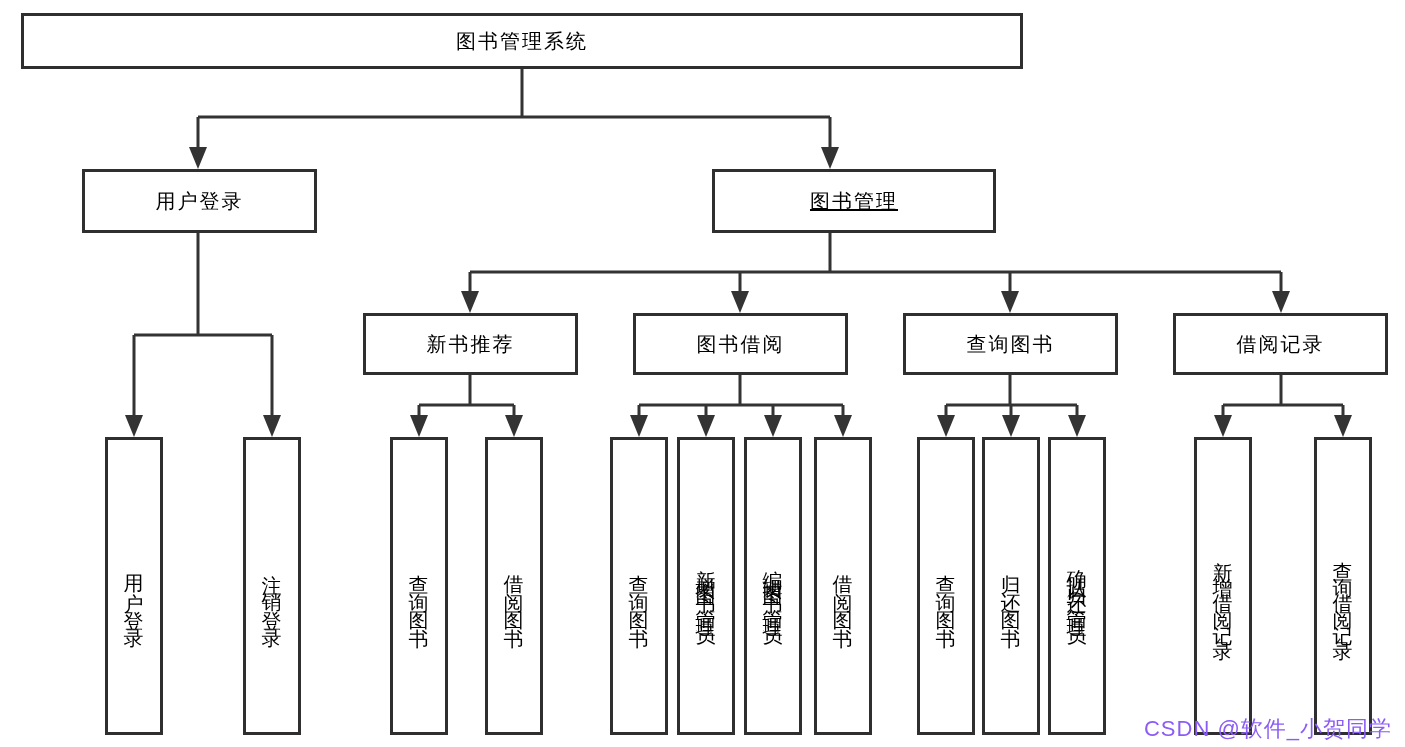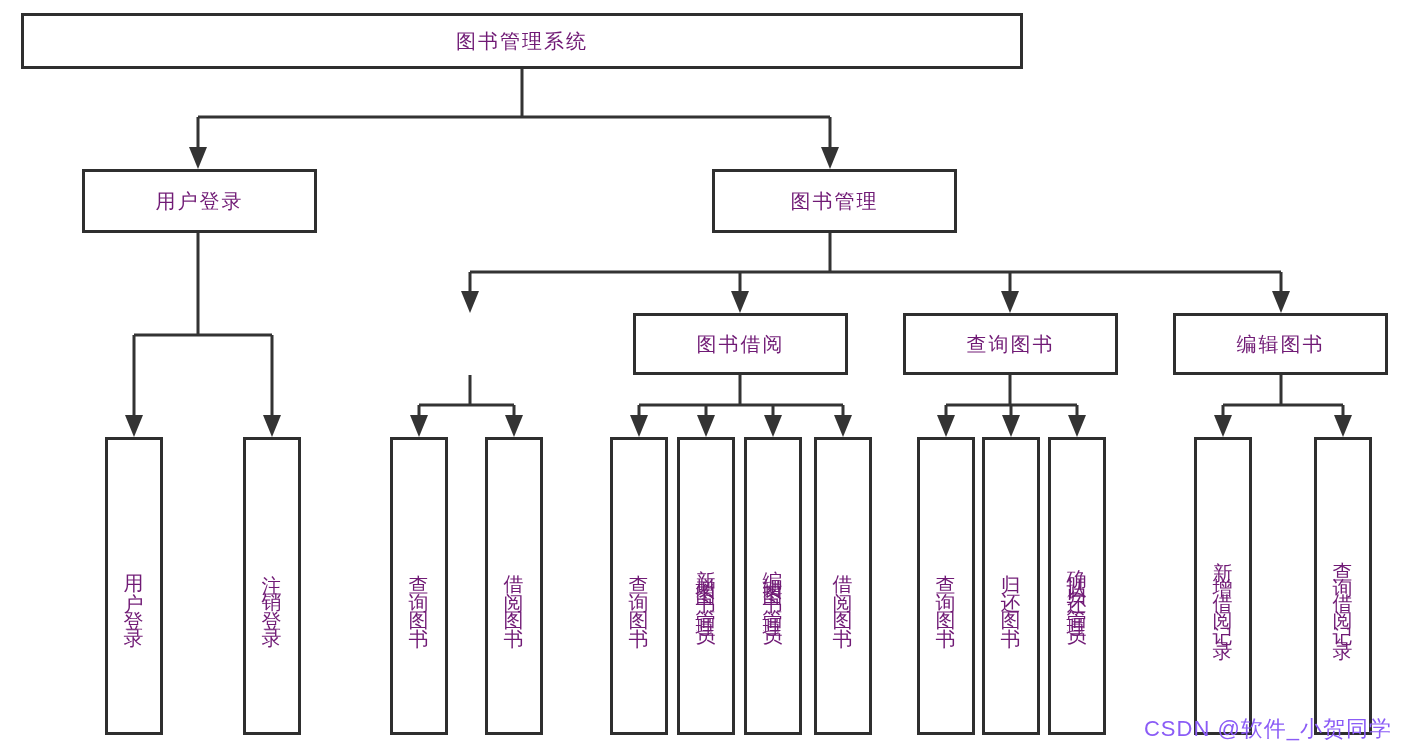--- a/index.html
+++ b/index.html
@@ -19,38 +19,38 @@
     pointer-events: none;
   }
   .box {
     position: absolute;
     box-sizing: border-box;
     background: #ffffff;
     border: 3px solid #2f2f2f;
     display: flex;
     align-items: center;
     justify-content: center;
-    color: #701a75;
+    color: #000000;
   }
   .h-box { font-size: 20px; letter-spacing: 2px; white-space: nowrap; }
   .v-box span {
     writing-mode: vertical-rl;
     text-orientation: mixed;
     font-size: 20px;
     line-height: 1;
     white-space: nowrap;
   }
   .v-short span { letter-spacing: 18px; margin-bottom: -18px; }
   .v-med   span { letter-spacing: 16px; margin-bottom: -16px; }
   .v-long  span { letter-spacing: 8px;  margin-bottom: -8px; }
 
   
   .n-root          { left: 21px;   top: 13px;  width: 1002px; height: 56px; }
   .n-user-login    { left: 82px;   top: 169px; width: 235px;  height: 64px; }
-  .n-book-mgmt     { left: 712px;  top: 169px; width: 245px;  height: 64px; }
+  .n-book-mgmt     { left: 712px;  top: 169px; width: 284px;  height: 64px; text-decoration: underline; }
   .n-l3            { top: 313px; width: 215px; height: 62px; }
   .n-new-books     { left: 363px; }
   .n-book-borrow   { left: 633px; }
   .n-cur-borrow    { left: 903px; }
   .n-records       { left: 1173px; }
   .n-leaf          { top: 437px; width: 58px; height: 298px; }
   .n-login         { left: 105px; }
   .n-logout        { left: 243px; }
   .n-nb-query      { left: 390px; }
   .n-nb-borrow     { left: 485px; }
@@ -123,23 +123,24 @@
       <polygon points="1214,415 1232,415 1223,437"></polygon>
       <polygon points="1334,415 1352,415 1343,437"></polygon>
     </g>
   </svg>
 
   <div class="box h-box n-root">图书管理系统</div>
 
   <div class="box h-box n-user-login">用户登录</div>
   <div class="box h-box n-book-mgmt">图书管理</div>
 
+  <div class="box h-box n-l3 n-new-books">新书推荐</div>
   <div class="box h-box n-l3 n-book-borrow">图书借阅</div>
   <div class="box h-box n-l3 n-cur-borrow">查询图书</div>
-  <div class="box h-box n-l3 n-records">编辑图书</div>
+  <div class="box h-box n-l3 n-records">借阅记录</div>
 
   <div class="box v-box v-short n-leaf n-login">
     <span>用户登录</span>
   </div>
   <div class="box v-box v-short n-leaf n-logout">
     <span>注销登录</span>
   </div>
 
   <div class="box v-box v-short n-leaf n-nb-query">
     <span>查询图书</span>

